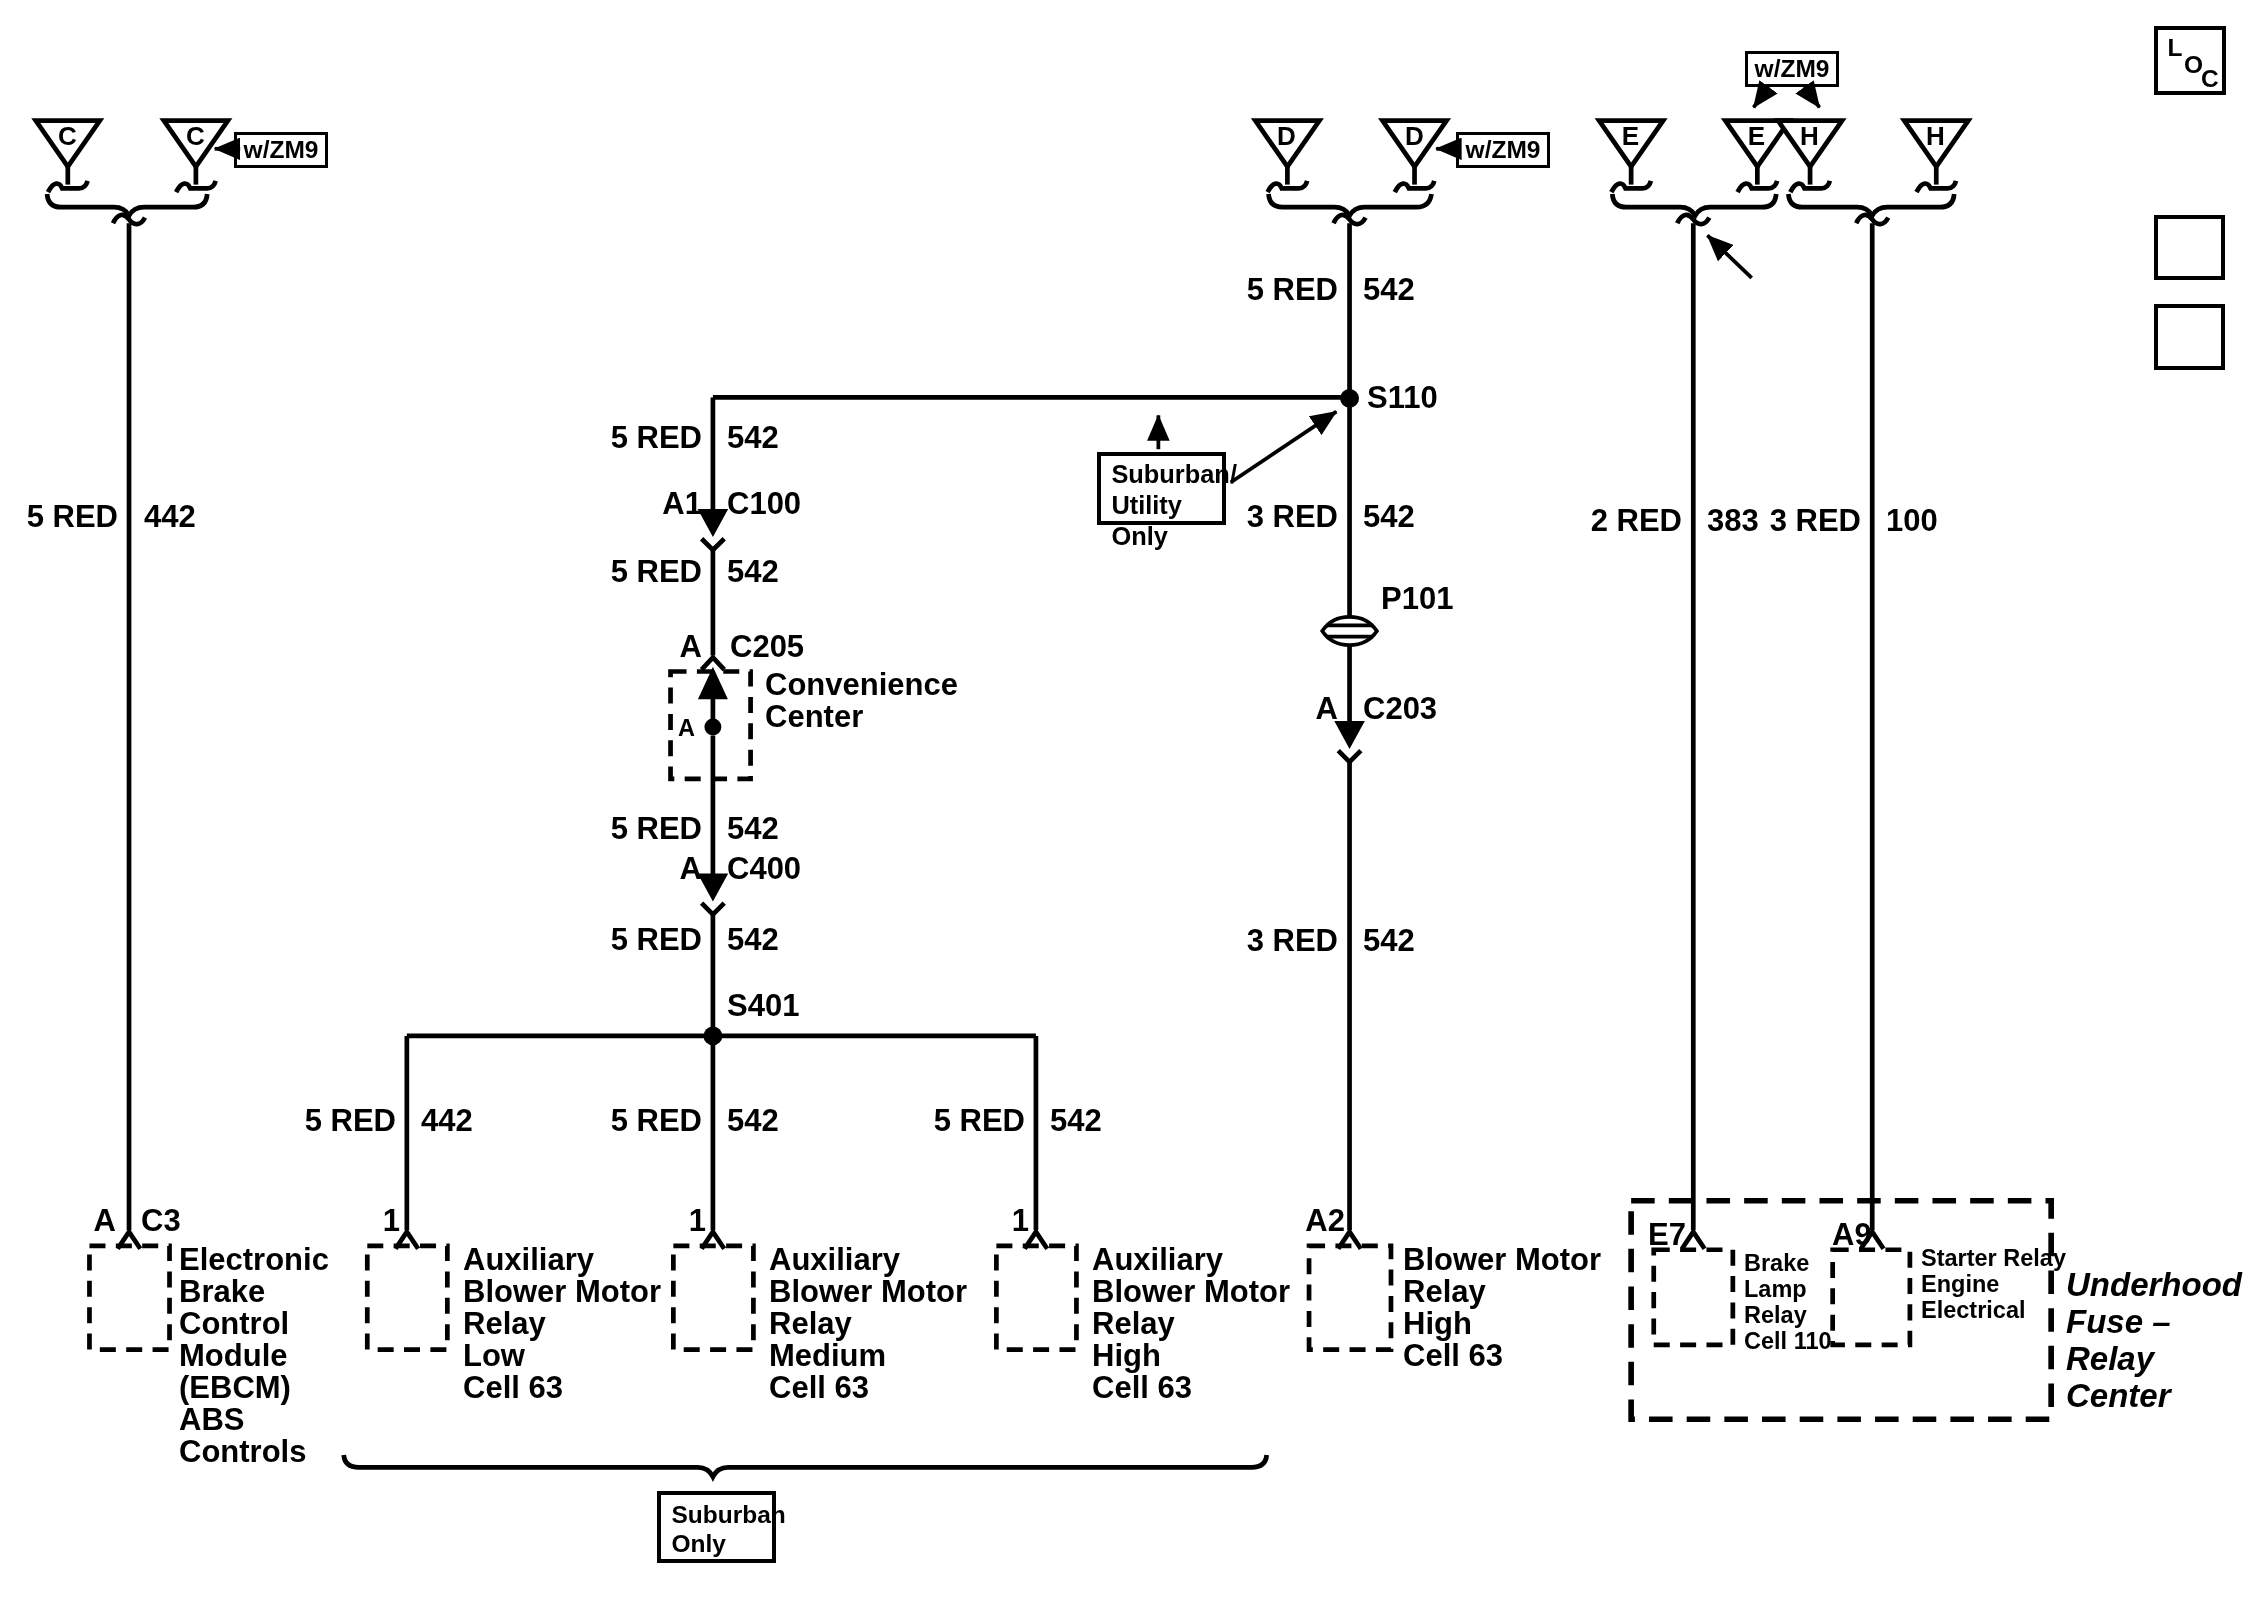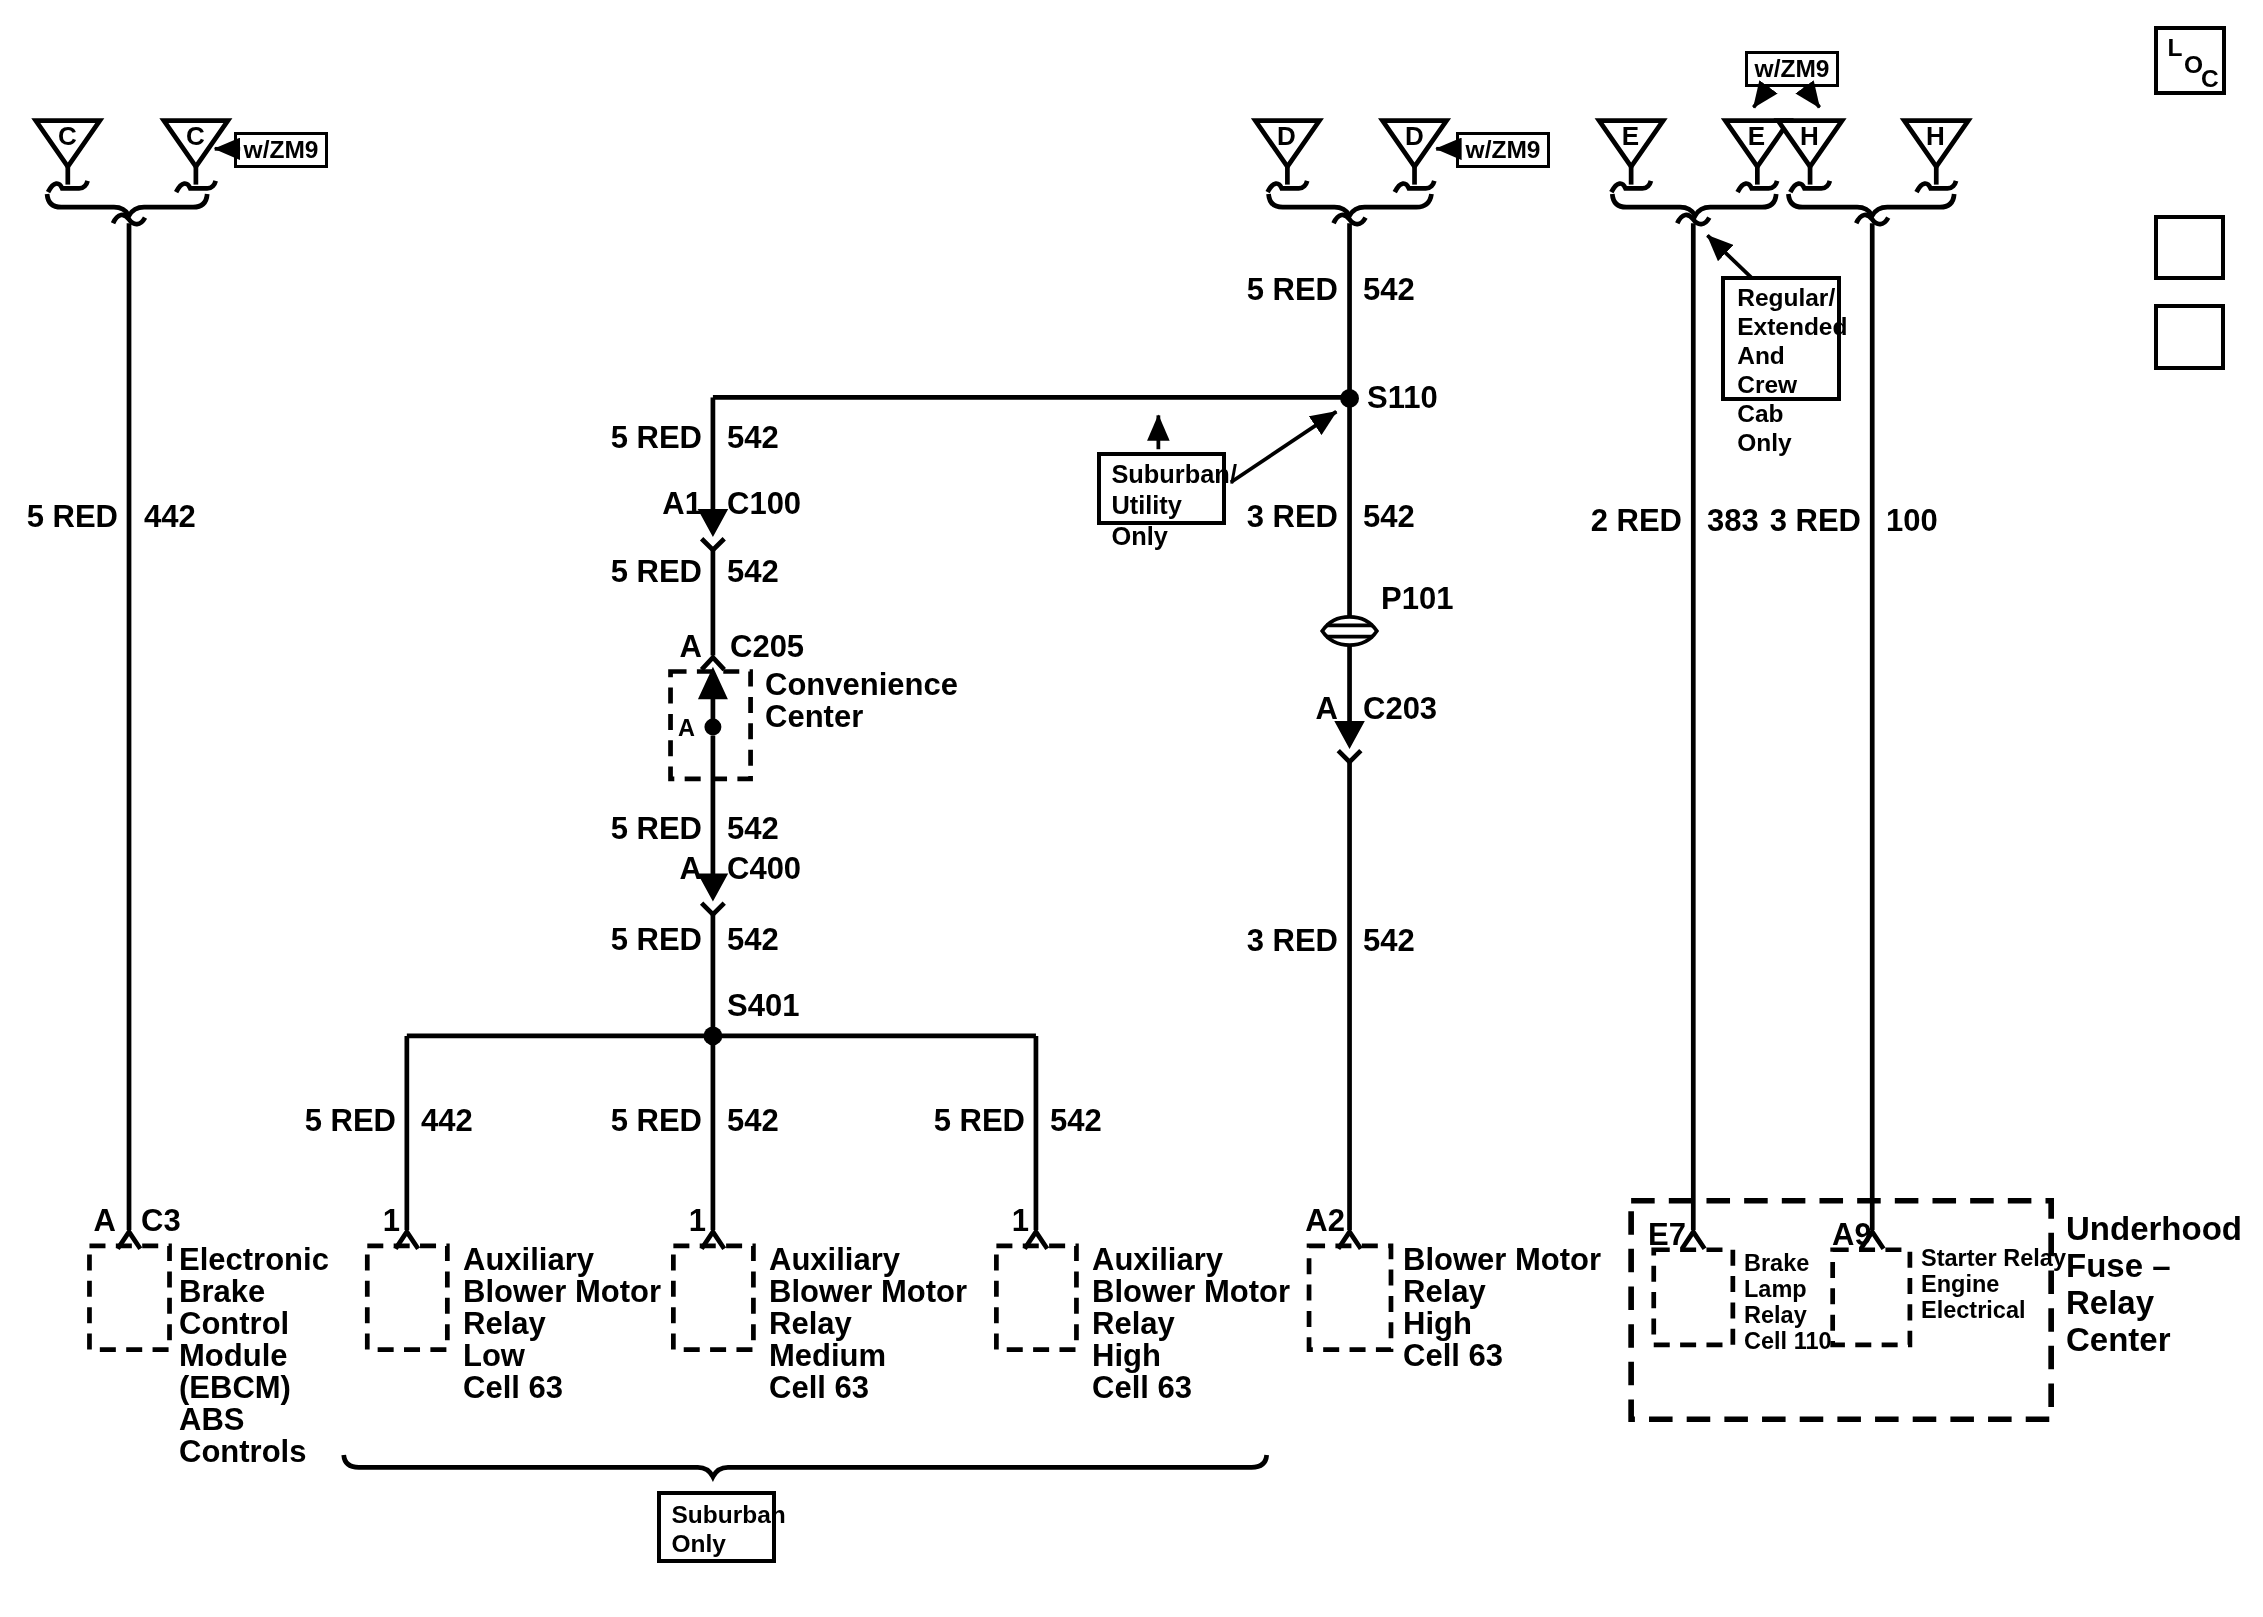--- a/index.html
+++ b/index.html
@@ -251,38 +251,34 @@
 <div class="lbl rt" style="right:926px;top:693px;">A</div>
 <div class="lbl" style="left:1363px;top:693px;">C203</div>
 <div class="lbl rt" style="right:926px;top:925px;">3 RED</div>
 <div class="lbl" style="left:1363px;top:925px;">542</div>
 <div class="lbl rt" style="right:919px;top:1205px;">A2</div>
 <div class="lbl" style="left:1403px;top:1244px;">Blower Motor
 Relay
 High
 Cell 63</div>
 
-<div class="notebox" style="left:1721px;top:276px;width:120px;height:125px;padding:2.8px 0 0 12.2px;font-size:24.5px;line-height:29px;">Regular/
-Extended
-And Crew
-Cab Only</div>
 <div class="lbl rt" style="right:582px;top:505px;">2 RED</div>
 <div class="lbl" style="left:1707px;top:505px;">383</div>
 <div class="lbl rt" style="right:403px;top:505px;">3 RED</div>
 <div class="lbl" style="left:1886px;top:505px;">100</div>
 <div class="lbl" style="left:1648px;top:1219px;">E7</div>
 <div class="lbl" style="left:1832px;top:1219px;">A9</div>
 <div class="lbl devsm" style="left:1744px;top:1250px;">Brake
 Lamp
 Relay
 Cell 110</div>
 <div class="lbl devsm" style="left:1921px;top:1245px;">Starter Relay
 Engine
 Electrical</div>
-<div class="lbl big" style="left:2066px;top:1210px;">Underhood
+<div class="lbl big" style="left:2066px;top:1266px;font-style:italic;">Underhood
 Fuse – Relay
 Center</div>
 
 <div class="notebox" style="left:657px;top:1491px;width:119px;height:72px;padding:4.7px 0 0 10.4px;font-size:24.5px;line-height:29px;">Suburban
 Only</div>
 
 <div class="iconbox" style="left:2154px;top:26px;width:72px;height:69px;">
   <span class="locletter" style="left:9.4px;top:5.6px;">L</span>
   <span class="locletter" style="left:26px;top:22.6px;">O</span>
   <span class="locletter" style="left:43px;top:37px;">C</span>

